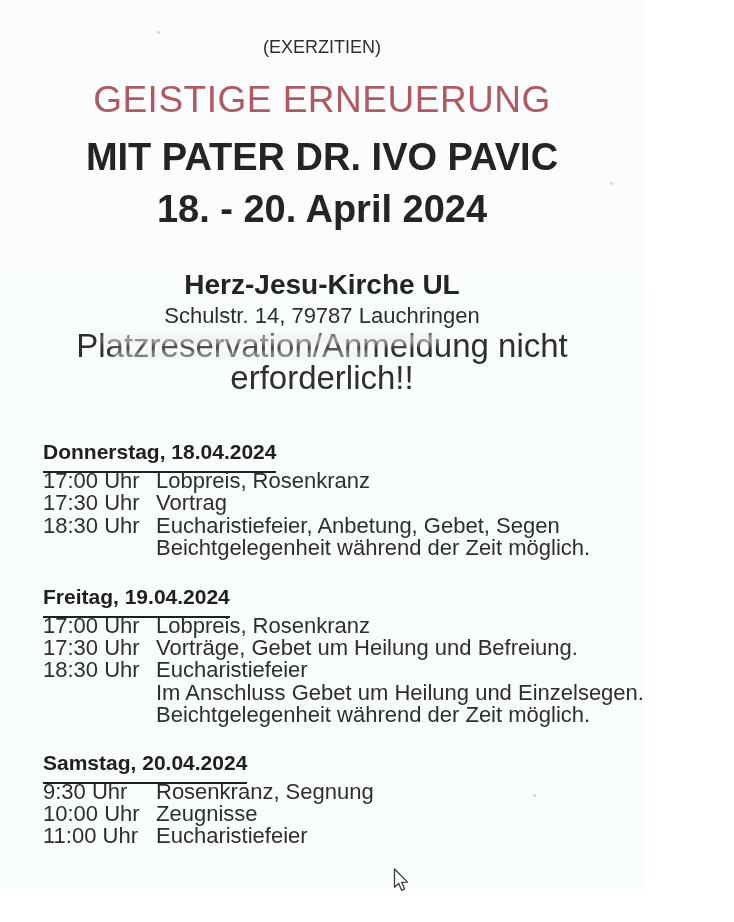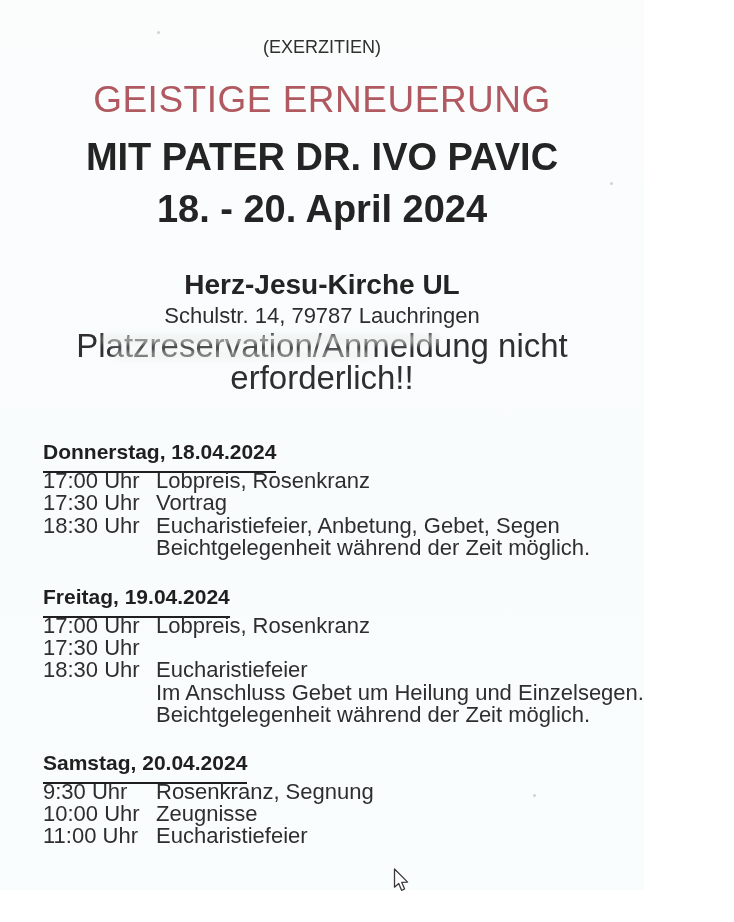--- a/index.html
+++ b/index.html
@@ -98,20 +98,21 @@
 
     <section class="sec-mid">
       <h2 class="day"><span class="underlined">Freitag, 19.04.2024</span></h2>
       <div class="rows">
         <div class="row">
           <span class="time">17:00 Uhr</span>
           <span class="desc">Lobpreis, Rosenkranz</span>
         </div>
         <div class="row">
           <span class="time">17:30 Uhr</span>
+          <span class="desc">Vorträge, Gebet um Heilung und Befreiung.</span>
         </div>
         <div class="row">
           <span class="time">18:30 Uhr</span>
           <span class="desc">Eucharistiefeier</span>
         </div>
         <div class="row">
           <span class="time"></span>
           <span class="desc">Im Anschluss Gebet um Heilung und Einzelsegen.</span>
         </div>
         <div class="row">

